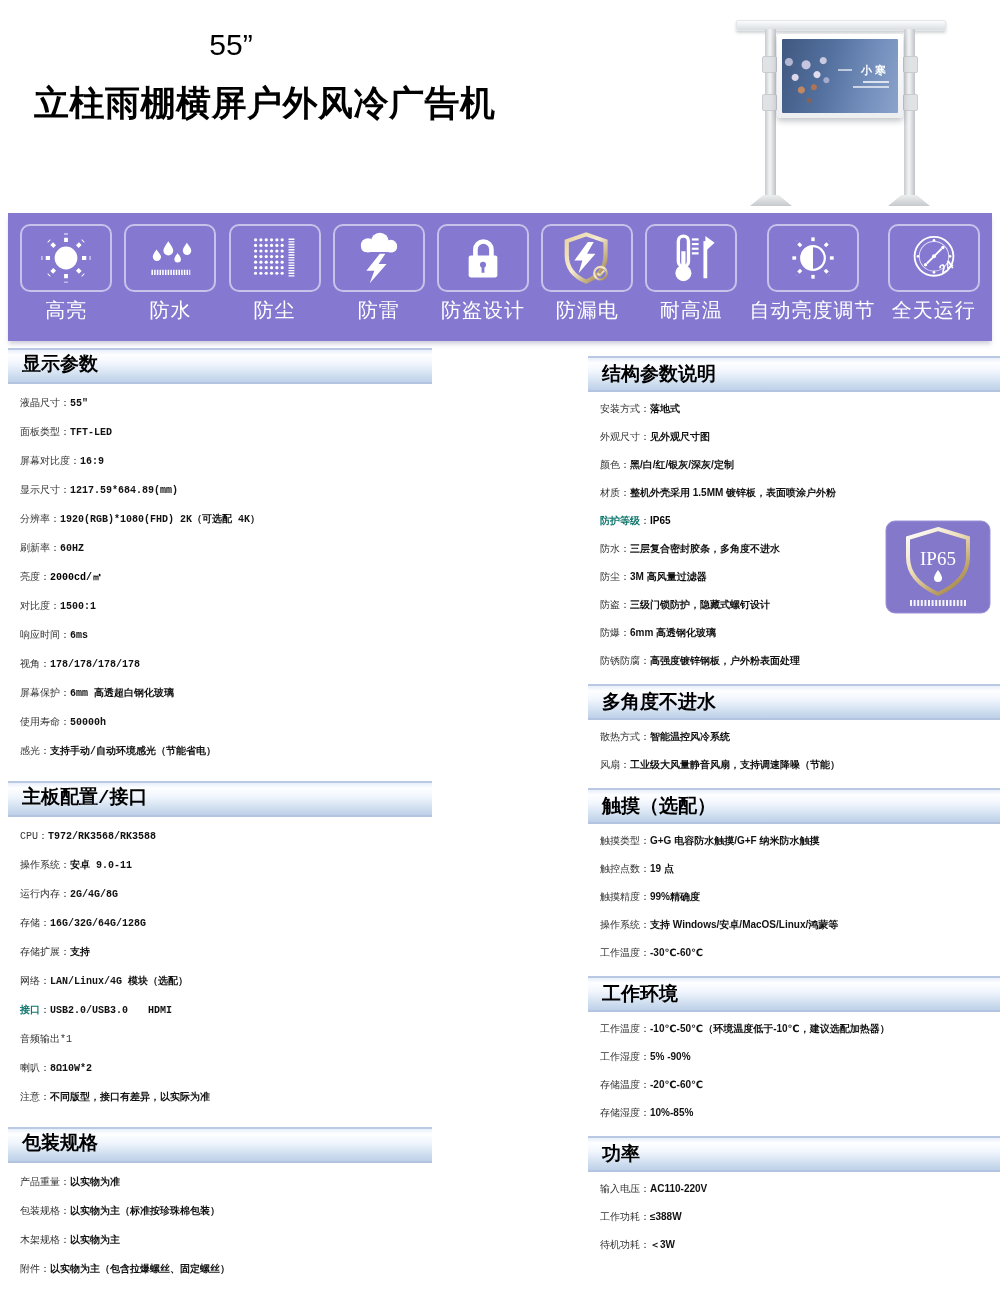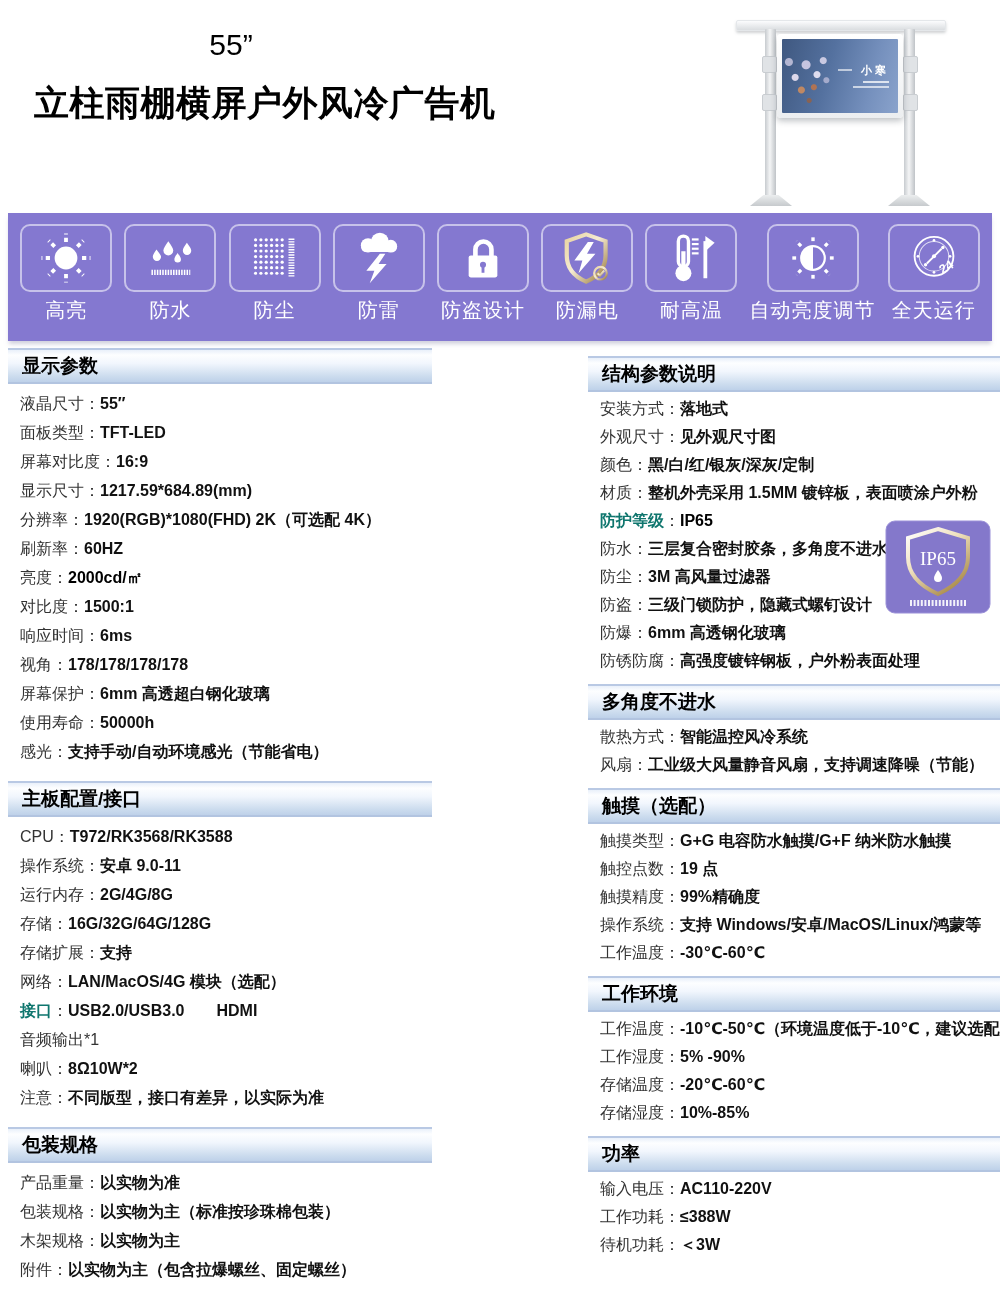--- a/index.html
+++ b/index.html
@@ -53,31 +53,31 @@
                   padding-top:11px;box-sizing:border-box;
                   box-shadow:0 4px 4px -1px rgba(164,164,190,.5);}
   .feature{display:flex;flex-direction:column;align-items:center;}
   .feature-box{width:92px;height:68px;border:2px solid rgba(255,255,255,.55);border-radius:10px;
                display:flex;align-items:center;justify-content:center;box-sizing:border-box;}
   .feature-box svg{width:58px;height:54px;display:block;}
   .feature-label{margin-top:5px;color:#fff;font-size:20px;letter-spacing:1px;white-space:nowrap;}
 
   
   .spec-col{position:absolute;top:348px;}
-  .spec-col.left{left:8px;width:424px;}
+  .spec-col.left{left:8px;width:424px;font-family:Liberation Mono, monospace;}
   .spec-col.right{left:588px;width:412px;}
   .section-header{height:36px;line-height:31px;box-sizing:border-box;padding-left:14px;
       font-size:19px;font-weight:bold;color:#000;
       border-top:2px solid #b9c9e4;border-bottom:2px solid #b2c4e0;
       background:linear-gradient(180deg,#e9f0fa 0%,#fdfeff 16%,#f1f6fd 42%,#ccdcee 82%,#bed1e9 100%);}
   .spec-section:not(:first-child) .section-header{margin-top:14px;}
   .spec-col.right .spec-section:not(:first-child) .section-header{margin-top:8px;}
   .rows{padding:5px 0 1px;}
   .spec-col.right .rows{padding:3px 0 1px;}
-  .spec-row{height:29px;line-height:29px;font-size:16px;color:#262626;padding-left:12px;white-space:nowrap;}
+  .spec-row{height:29px;line-height:29px;font-size:10px;color:#262626;padding-left:12px;white-space:nowrap;}
   .spec-col.right .spec-row{height:28px;line-height:28px;}
   .row-label{color:#333;}
   .row-value{color:#111;font-weight:600;}
   .bold-label .row-label{font-weight:bold;color:#0f766e;}
   .bold-value .row-value{font-weight:bold;color:#000;}
 
   
   .ip65-badge{position:absolute;left:297px;top:172px;width:106px;height:94px;}
   .ip65-badge svg{width:100%;height:100%;display:block;}
 </style>
@@ -316,21 +316,21 @@
         </div>
       </section>
       <section class="spec-section">
         <div class="section-header">主板配置/接口</div>
         <div class="rows">
           <div class="spec-row"><span class="row-label">CPU</span><span class="row-colon">：</span><span class="row-value">T972/RK3568/RK3588</span></div>
           <div class="spec-row"><span class="row-label">操作系统</span><span class="row-colon">：</span><span class="row-value">安卓 9.0-11</span></div>
           <div class="spec-row"><span class="row-label">运行内存</span><span class="row-colon">：</span><span class="row-value">2G/4G/8G</span></div>
           <div class="spec-row"><span class="row-label">存储</span><span class="row-colon">：</span><span class="row-value">16G/32G/64G/128G</span></div>
           <div class="spec-row"><span class="row-label">存储扩展</span><span class="row-colon">：</span><span class="row-value">支持</span></div>
-          <div class="spec-row"><span class="row-label">网络</span><span class="row-colon">：</span><span class="row-value">LAN/MacOS/4G 模块（选配）</span></div>
+          <div class="spec-row"><span class="row-label">网络</span><span class="row-colon">：</span><span class="row-value">LAN/Linux/4G 模块（选配）</span></div>
           <div class="spec-row bold-label"><span class="row-label">接口</span><span class="row-colon">：</span><span class="row-value">USB2.0/USB3.0　　HDMI</span></div>
           <div class="spec-row"><span class="row-label">音频输出*1</span></div>
           <div class="spec-row"><span class="row-label">喇叭</span><span class="row-colon">：</span><span class="row-value">8Ω10W*2</span></div>
           <div class="spec-row"><span class="row-label">注意</span><span class="row-colon">：</span><span class="row-value">不同版型，接口有差异，以实际为准</span></div>
         </div>
       </section>
       <section class="spec-section">
         <div class="section-header">包装规格</div>
         <div class="rows">
           <div class="spec-row"><span class="row-label">产品重量</span><span class="row-colon">：</span><span class="row-value">以实物为准</span></div>

